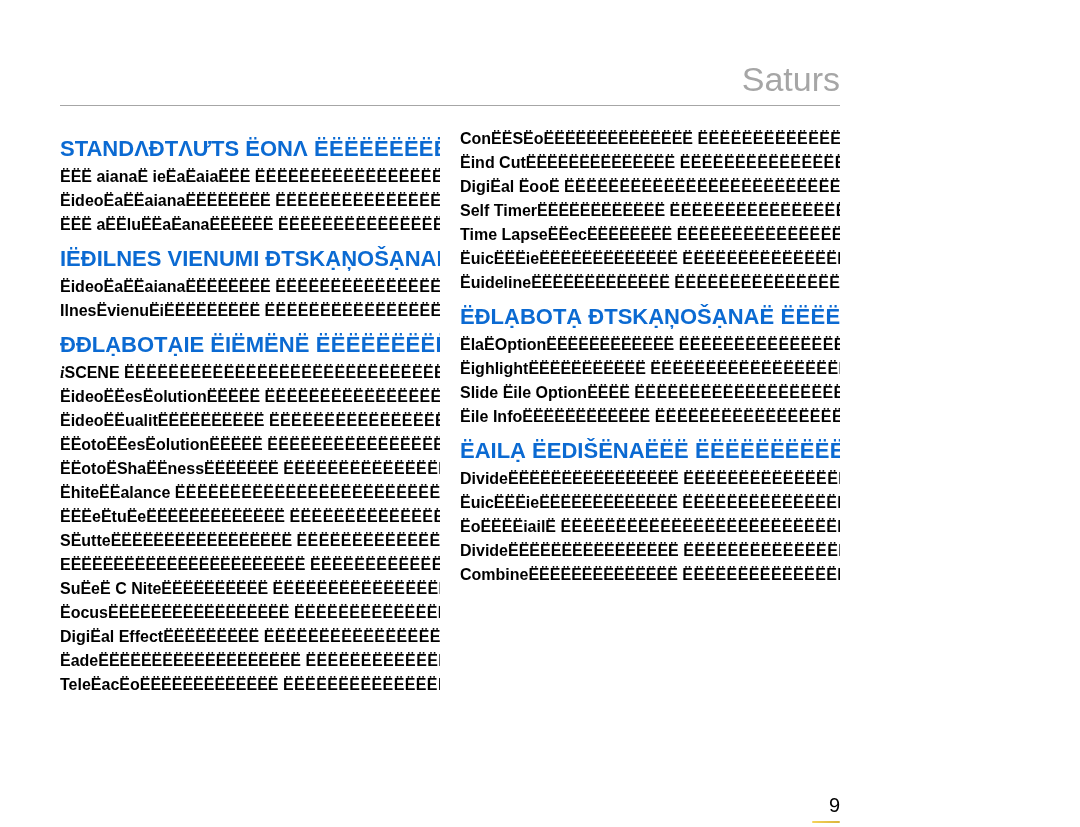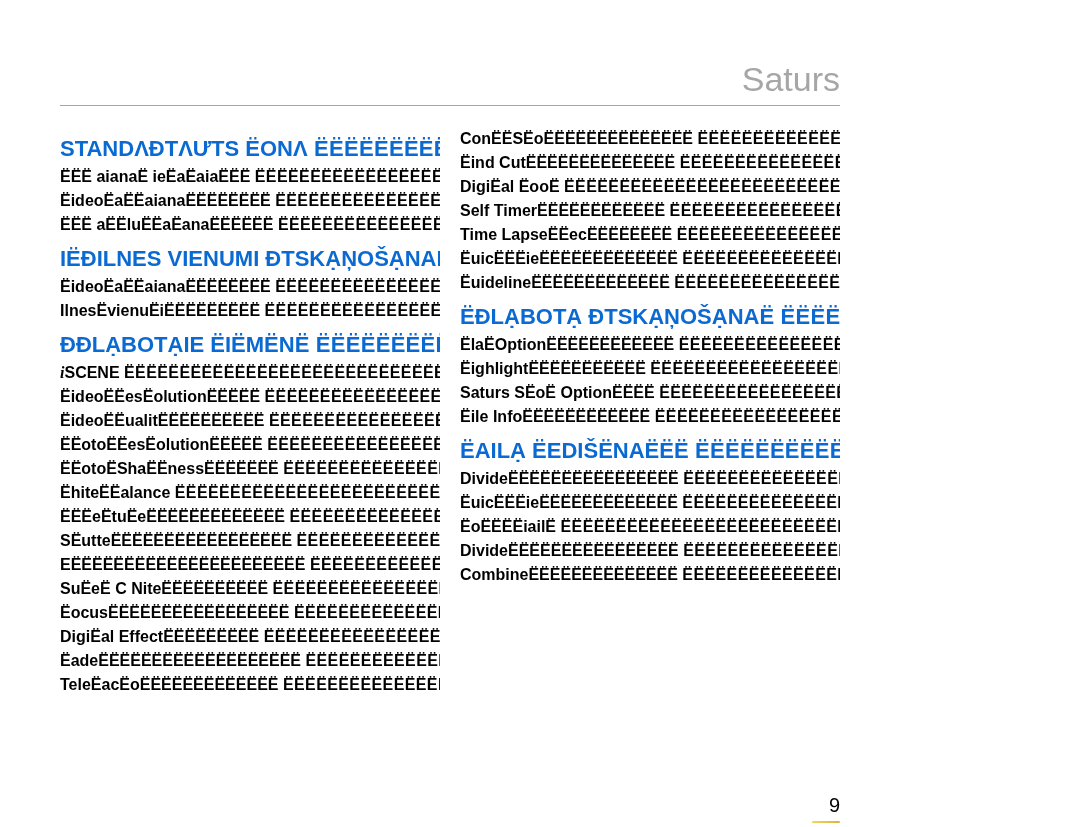--- a/index.html
+++ b/index.html
@@ -112,21 +112,21 @@
         <div class="entry"><span class="label">ConËËSËoËËËËËËËËËËËËËË</span> <span class="dots">ËËËËËËËËËËËËËËËËËËËËËËËËËËËËËËËËËËËËËËËËËËËËËËËËËËËËËËËËËËËËËËËËËËËËËËËËËËËËËËËË</span></div>
         <div class="entry"><span class="label">Ëind CutËËËËËËËËËËËËËË</span> <span class="dots">ËËËËËËËËËËËËËËËËËËËËËËËËËËËËËËËËËËËËËËËËËËËËËËËËËËËËËËËËËËËËËËËËËËËËËËËËËËËËËËËË</span></div>
         <div class="entry"><span class="label">DigiËal ËooË</span> <span class="dots">ËËËËËËËËËËËËËËËËËËËËËËËËËËËËËËËËËËËËËËËËËËËËËËËËËËËËËËËËËËËËËËËËËËËËËËËËËËËËËËËË</span></div>
         <div class="entry"><span class="label">Self TimerËËËËËËËËËËËË</span> <span class="dots">ËËËËËËËËËËËËËËËËËËËËËËËËËËËËËËËËËËËËËËËËËËËËËËËËËËËËËËËËËËËËËËËËËËËËËËËËËËËËËËËË</span></div>
         <div class="entry"><span class="label">Time LapseËËecËËËËËËËË</span> <span class="dots">ËËËËËËËËËËËËËËËËËËËËËËËËËËËËËËËËËËËËËËËËËËËËËËËËËËËËËËËËËËËËËËËËËËËËËËËËËËËËËËËË</span></div>
         <div class="entry"><span class="label">ËuicËËËieËËËËËËËËËËËËË</span> <span class="dots">ËËËËËËËËËËËËËËËËËËËËËËËËËËËËËËËËËËËËËËËËËËËËËËËËËËËËËËËËËËËËËËËËËËËËËËËËËËËËËËËË</span></div>
         <div class="entry"><span class="label">ËuidelineËËËËËËËËËËËËË</span> <span class="dots">ËËËËËËËËËËËËËËËËËËËËËËËËËËËËËËËËËËËËËËËËËËËËËËËËËËËËËËËËËËËËËËËËËËËËËËËËËËËËËËËË</span></div>
         <div class="section-title"><span>ËÐLẠBOTẠ ÐTSKẠŅOŠẠNAË</span><span class="dots"> ËËËËËËËËËËËËËËËËËËËËËËËËËËËËËËËËËËËËËËËËËËËËËËËËËËËËËËËËËËËË</span></div>
         <div class="entry"><span class="label">ËlaËOptionËËËËËËËËËËËË</span> <span class="dots">ËËËËËËËËËËËËËËËËËËËËËËËËËËËËËËËËËËËËËËËËËËËËËËËËËËËËËËËËËËËËËËËËËËËËËËËËËËËËËËËË</span></div>
         <div class="entry"><span class="label">ËighlightËËËËËËËËËËË</span> <span class="dots">ËËËËËËËËËËËËËËËËËËËËËËËËËËËËËËËËËËËËËËËËËËËËËËËËËËËËËËËËËËËËËËËËËËËËËËËËËËËËËËËË</span></div>
-        <div class="entry"><span class="label">Saturs SËoË OptionËËËË</span> <span class="dots">ËËËËËËËËËËËËËËËËËËËËËËËËËËËËËËËËËËËËËËËËËËËËËËËËËËËËËËËËËËËËËËËËËËËËËËËËËËËËËËËË</span></div>
+        <div class="entry"><span class="label">Slide Ëile OptionËËËË</span> <span class="dots">ËËËËËËËËËËËËËËËËËËËËËËËËËËËËËËËËËËËËËËËËËËËËËËËËËËËËËËËËËËËËËËËËËËËËËËËËËËËËËËËË</span></div>
         <div class="entry"><span class="label">Ëile InfoËËËËËËËËËËËË</span> <span class="dots">ËËËËËËËËËËËËËËËËËËËËËËËËËËËËËËËËËËËËËËËËËËËËËËËËËËËËËËËËËËËËËËËËËËËËËËËËËËËËËËËË</span></div>
         <div class="section-title"><span>ËAILẠ ËEDIŠËNAËËË</span><span class="dots"> ËËËËËËËËËËËËËËËËËËËËËËËËËËËËËËËËËËËËËËËËËËËËËËËËËËËËËËËËËËËË</span></div>
         <div class="entry"><span class="label">DivideËËËËËËËËËËËËËËËË</span> <span class="dots">ËËËËËËËËËËËËËËËËËËËËËËËËËËËËËËËËËËËËËËËËËËËËËËËËËËËËËËËËËËËËËËËËËËËËËËËËËËËËËËËË</span></div>
         <div class="entry"><span class="label">ËuicËËËieËËËËËËËËËËËËË</span> <span class="dots">ËËËËËËËËËËËËËËËËËËËËËËËËËËËËËËËËËËËËËËËËËËËËËËËËËËËËËËËËËËËËËËËËËËËËËËËËËËËËËËËË</span></div>
         <div class="entry"><span class="label">ËoËËËËiailË</span> <span class="dots">ËËËËËËËËËËËËËËËËËËËËËËËËËËËËËËËËËËËËËËËËËËËËËËËËËËËËËËËËËËËËËËËËËËËËËËËËËËËËËËËË</span></div>
         <div class="entry"><span class="label">DivideËËËËËËËËËËËËËËËË</span> <span class="dots">ËËËËËËËËËËËËËËËËËËËËËËËËËËËËËËËËËËËËËËËËËËËËËËËËËËËËËËËËËËËËËËËËËËËËËËËËËËËËËËËË</span></div>
         <div class="entry"><span class="label">CombineËËËËËËËËËËËËËË</span> <span class="dots">ËËËËËËËËËËËËËËËËËËËËËËËËËËËËËËËËËËËËËËËËËËËËËËËËËËËËËËËËËËËËËËËËËËËËËËËËËËËËËËËË</span></div>
       </div>
 
 </div>

